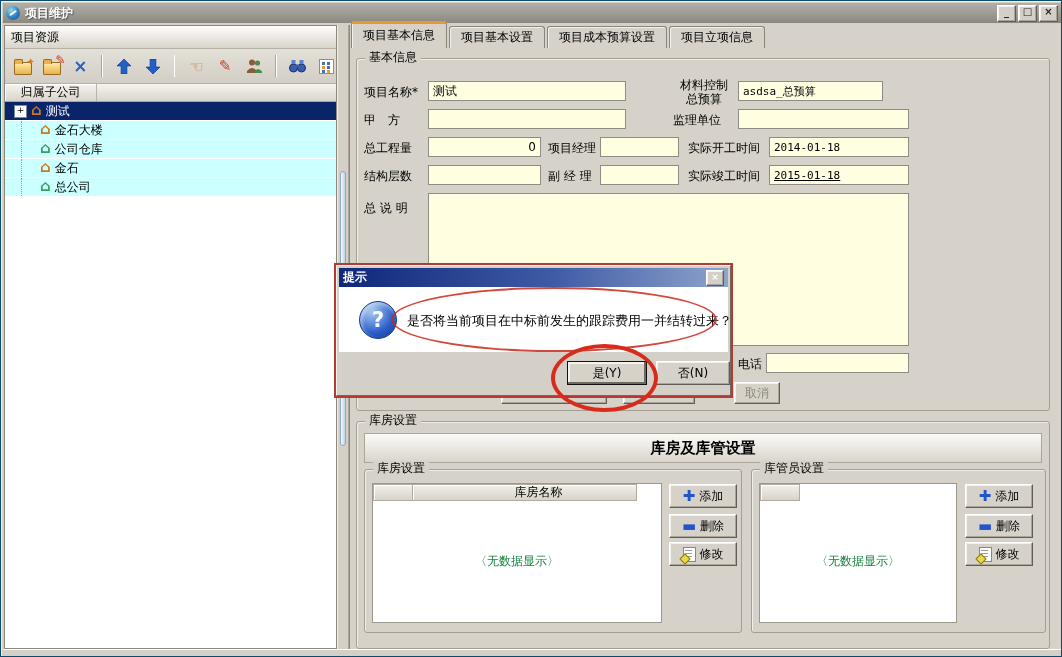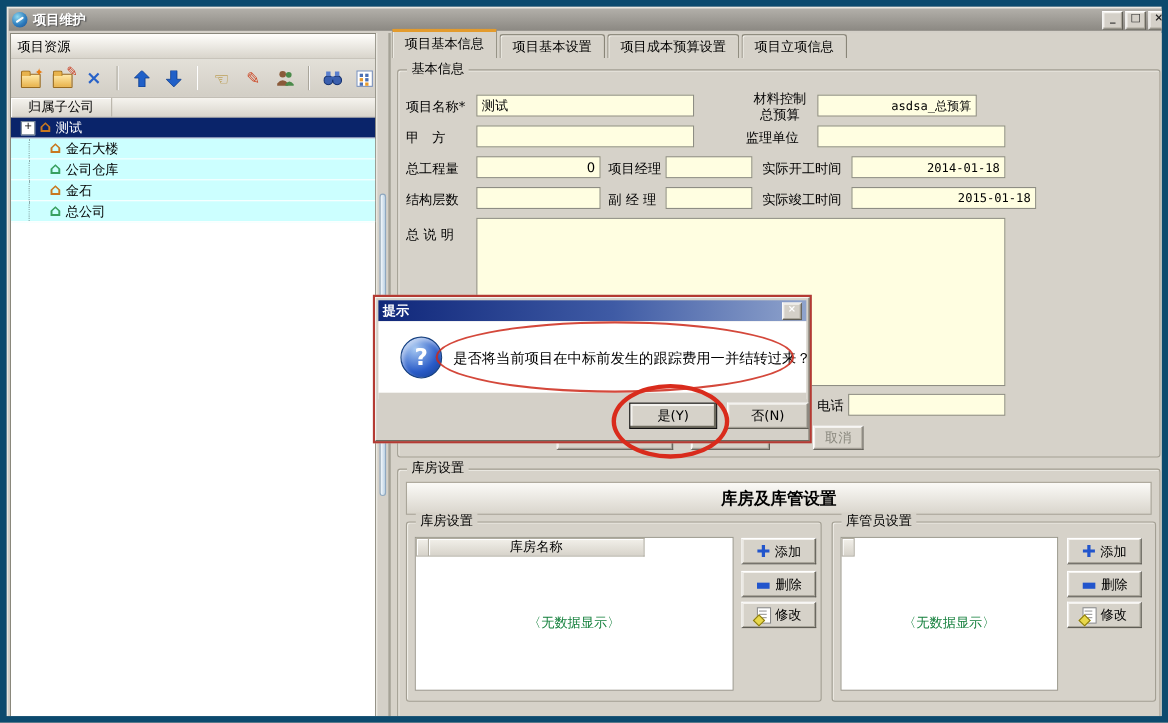--- a/index.html
+++ b/index.html
@@ -1,18 +1,18 @@
 <!DOCTYPE html>
 <html><head>
 <meta charset="utf-8">
 <style>
   html,body{margin:0;padding:0;background:#808080;}
   body{font-family:"DejaVu Sans","Liberation Sans",sans-serif;font-size:12px;color:#000;}
   #stage{position:relative;width:1062px;height:657px;background:#d4d0c8;overflow:hidden;
-         border:6px solid #0c4a6e;box-sizing:border-box;box-shadow:inset 1px 1px 0 #f2f0ea;}
+         border:1px solid #0c4a6e;box-sizing:border-box;box-shadow:inset 1px 1px 0 #f2f0ea;}
   .abs{position:absolute;box-sizing:border-box;}
   
   .titlebar{left:2px;top:2px;width:1058px;height:20px;
     background:linear-gradient(180deg,#b2afa9 0%,#979younger489 100%);
     background:linear-gradient(180deg,#b2afa9,#8b8882);
     display:flex;align-items:center;padding:0 3px;}
   .titlebar .t-title{color:#fff;font-weight:bold;margin-left:5px;text-shadow:1px 1px 1px #555;}
   .app-icon{width:14px;height:14px;border-radius:50%;
     background:radial-gradient(circle at 35% 30%,#8fd8ee,#2f7fc0 55%,#174a8c);position:relative;}
   .app-icon::after{content:"";position:absolute;left:3px;top:6px;width:8px;height:2px;background:#fff;
@@ -63,35 +63,35 @@
   .panelR{left:348px;top:24px;width:712px;height:624px;background:#d6d2c9;border-left:1px solid #8a887c;}
   .tabstrip{left:350px;top:23px;height:24px;display:flex;align-items:flex-end;gap:2px;z-index:2;}
   .tab{height:21px;line-height:20px;padding:0 11px;background:#d6d2c9;border:1px solid #898578;
     border-bottom:none;border-radius:3px 3px 0 0;cursor:pointer;box-shadow:inset 1px 1px 0 #f2f0ea;}
   .tab.active{height:24px;line-height:22px;border-top:3px solid #e39b2d;box-shadow:inset 1px 0 0 #f2f0ea;}
   .grp{border:1px solid #a39f93;border-radius:3px;box-shadow:inset 1px 1px 0 #f0eee8;}
   .grp-t{position:absolute;top:-9px;left:8px;background:#d6d2c9;padding:0 4px;line-height:14px;}
   .lbl{position:absolute;white-space:nowrap;line-height:14px;}
   .inp{position:absolute;background:#fffee1;border:1px solid #8e8d84;box-sizing:border-box;
     font-family:"DejaVu Sans","Liberation Sans",sans-serif;font-size:12px;padding:1px 4px;outline:none;}
-  .inp.mono{font-family:"DejaVu Sans Mono","Liberation Mono",monospace;font-size:11px;text-align:right;}
+  .inp.mono{font-family:"DejaVu Sans Mono","Liberation Mono",monospace;font-size:11px;}
   .btn3d{background:#d6d2c9;border:1px solid;border-color:#fff #5f5d55 #5f5d55 #fff;
     box-shadow:inset -1px -1px 0 #a9a59a,inset 1px 1px 0 #f4f2ee;
     display:flex;align-items:center;justify-content:center;gap:4px;cursor:pointer;font-size:12px;}
   .btn3d.disabled{color:#8a887e;cursor:default;}
   .plus{color:#2255cc;font-weight:bold;font-size:15px;line-height:12px;}
   .minus{color:#2255cc;font-weight:bold;font-size:15px;line-height:10px;}
   .doc-ic{position:relative;width:11px;height:13px;background:#fff;border:1px solid #888;display:inline-block;}
   .doc-ic::before{content:"";position:absolute;left:1px;top:2px;width:7px;height:1px;background:#999;
     box-shadow:0 3px #999,0 6px #999;}
   .doc-ic::after{content:"";position:absolute;left:-3px;bottom:-2px;width:6px;height:6px;background:#e8d84a;
     border:1px solid #8a7a10;transform:rotate(45deg);}
   .table-hd{display:flex;height:17px;}
   .th-cell{background:linear-gradient(180deg,#f2f0ea,#d7d3ca);border:1px solid #b0aca0;border-left:none;
-    box-shadow:inset 1px 1px 0 #fff;text-align:center;line-height:15px;}
+    box-shadow:inset 1px 1px 0 #fff;text-align:center;line-height:15px;padding-left:28px;}
   .empty-txt{color:#15803d;}
   
   .dialog{left:333px;top:262px;width:399px;height:135px;z-index:10;border:2px solid #b43a33;background:#d4d0c8;}
   .dlg-inner{position:absolute;inset:0;border:1px solid;border-color:#f5f4ef #6d6a5e #6d6a5e #f5f4ef;}
   .dlg-title{position:absolute;left:2px;top:2px;right:2px;height:19px;
     background:linear-gradient(90deg,#10277a,#3f5ba5 55%,#8fa3cc);display:flex;align-items:center;padding:0 4px;}
   .dlg-title span{color:#fff;font-weight:bold;}
   .dlg-x{margin-left:auto;width:16px;height:14px;font-size:9px;line-height:12px;}
   .dlg-body{position:absolute;left:2px;top:21px;right:2px;height:71px;background:#fff;}
   .q-icon{position:absolute;left:20px;top:14px;width:36px;height:36px;border-radius:50%;
@@ -243,21 +243,21 @@
   <span class="lbl" style="left:547px;top:140px;">项目经理</span>
   <input class="inp" style="left: 599px; top: 136px; width: 79px; height: 20px;" value="">
   <span class="lbl" style="left:687px;top:140px;">实际开工时间</span>
   <input class="inp mono" style="left: 768px; top: 136px; width: 140px; height: 20px;" value="2014-01-18">
 
   <span class="lbl" style="left:363px;top:168px;">结构层数</span>
   <input class="inp" style="left: 427px; top: 164px; width: 113px; height: 20px;" value="">
   <span class="lbl" style="left:547px;top:168px;">副 经 理</span>
   <input class="inp" style="left: 599px; top: 164px; width: 79px; height: 20px;" value="">
   <span class="lbl" style="left:687px;top:168px;">实际竣工时间</span>
-  <input class="inp mono" style="left: 768px; top: 164px; width: 168px; height: 20px;" value="2015-01-18">
+  <input class="inp mono" style="left: 768px; top: 164px; width: 140px; height: 20px; text-decoration: underline;" value="2015-01-18">
 
   <span class="lbl" style="left:363px;top:200px;">总 说 明</span>
   <textarea class="inp" style="left: 427px; top: 192px; width: 481px; height: 153px; resize: none;"></textarea>
 
   <span class="lbl" style="left:737px;top:356px;">电话</span>
   <input class="inp" style="left: 765px; top: 352px; width: 143px; height: 20px;" value="">
 
   <div class="abs btn3d" style="left:500px;top:381px;width:106px;height:22px;z-index:1;"></div>
   <div class="abs btn3d" style="left:622px;top:381px;width:72px;height:22px;z-index:1;"></div>
   <div class="abs btn3d disabled" style="left:733px;top:381px;width:46px;height:22px;z-index:1;">取消</div>

